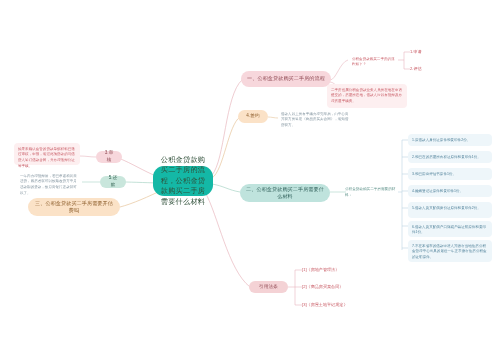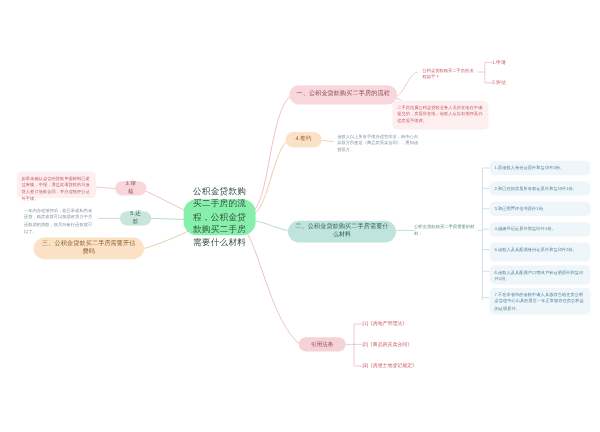--- a/index.html
+++ b/index.html
@@ -35,21 +35,21 @@
     display: flex;
     align-items: center;
     justify-content: center;
     text-align: center;
     line-height: 1.45;
     word-break: break-all;
   }
 
   
   .central {
-    background: #86efac;
+    background: #14b8a6;
     color: #2f4f39;
     border-radius: 11px;
     font-size: 7.2px;
     padding: 5px 7px;
     letter-spacing: .2px;
   }
 
   
   .branch {
     border-radius: 9px;

